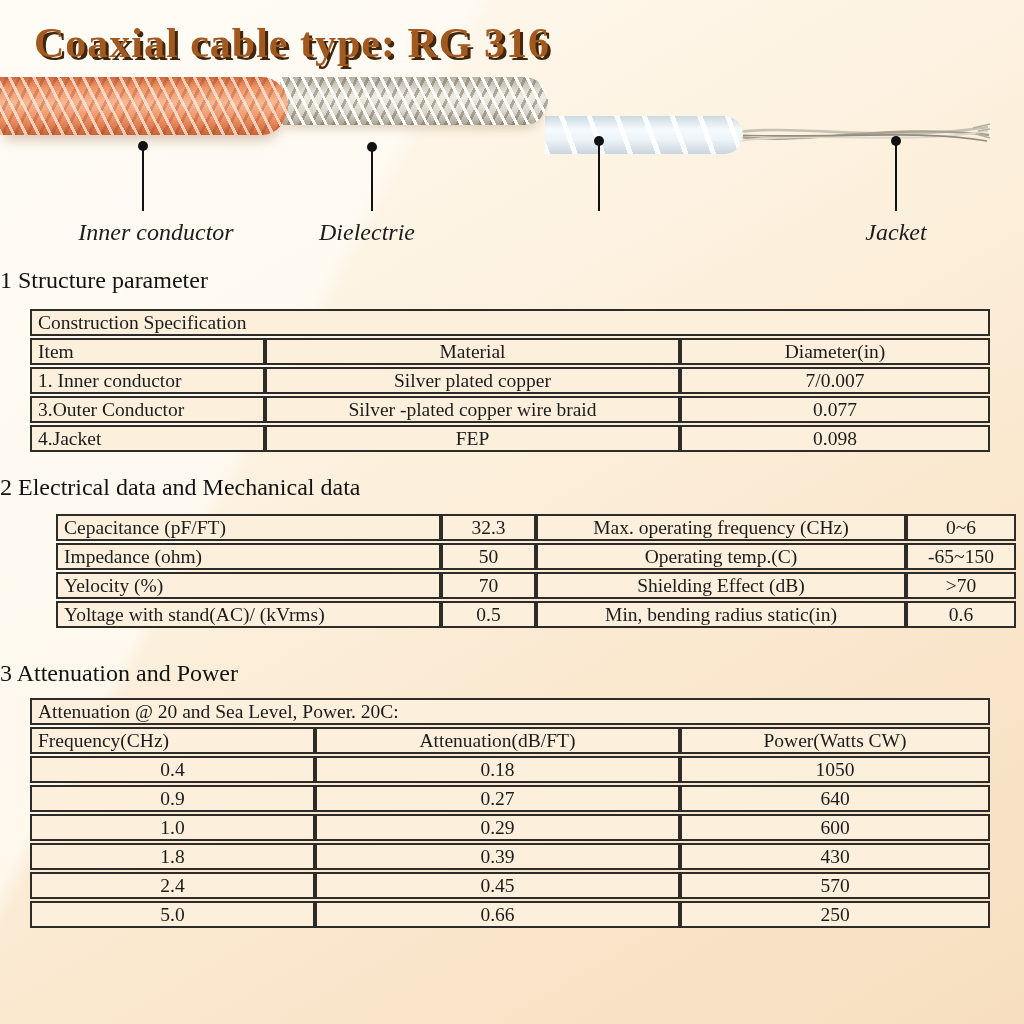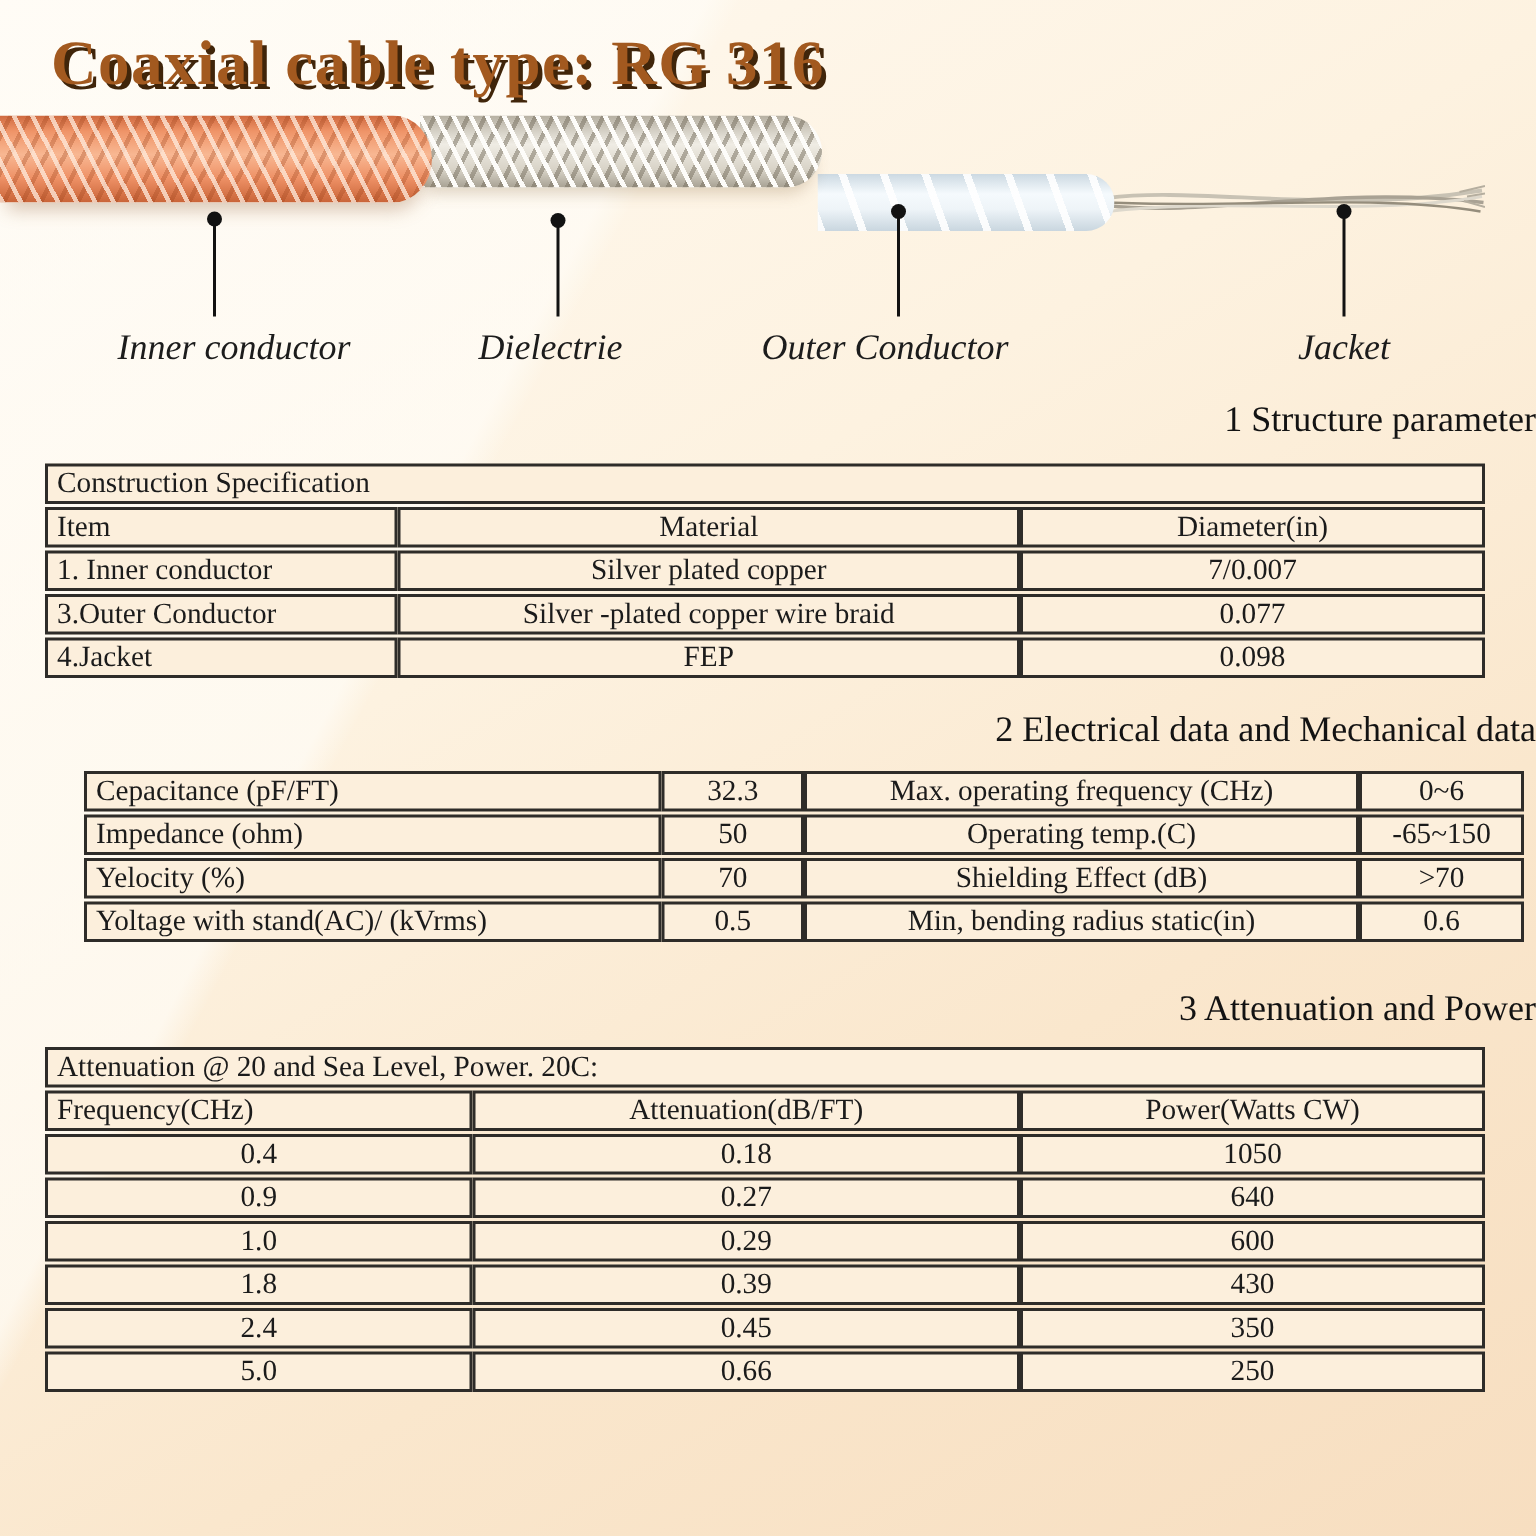--- a/index.html
+++ b/index.html
@@ -44,21 +44,21 @@
     border-radius:0 19px 19px 0 / 0 50% 50% 0;
   }
   .wires{left:738px;top:42px;z-index:0;position:absolute;}
   .callout{position:absolute;width:2px;background:#121212;z-index:4;}
   .dot{position:absolute;top:-5px;left:-4px;width:10px;height:10px;border-radius:50%;background:#121212;}
   .clabel{
     position:absolute;top:142px;transform:translateX(-50%);
     font-size:24px;color:#1c1c1c;white-space:nowrap;z-index:4;font-style:italic;
   }
   
-  .sec{font-size:24px;font-weight:normal;text-align:right;margin:0;line-height:30px;color:#131313;}
+  .sec{font-size:24px;font-weight:normal;text-align:left;margin:0;line-height:30px;color:#131313;}
   .sec1{margin-top:14px;}
   .sec2{margin-top:18px;}
   .sec3{margin-top:28px;}
   
   table{
     width:960px;margin:0 0 0 30px;table-layout:fixed;
     border-collapse:separate;border-spacing:0 2px;
   }
   .t1{margin-top:12px;}
   .t2{margin-top:10px;padding-left:26px;}
@@ -96,21 +96,20 @@
   </div>
   <div class="callout" style="left:598px;top:64px;height:70px">
     <span class="dot"></span>
   </div>
   <div class="callout" style="left:895px;top:64px;height:70px">
     <span class="dot"></span>
   </div>
 
   <div class="clabel" style="left:156px">Inner conductor</div>
   <div class="clabel" style="left:367px">Dielectrie</div>
-  <div class="clabel" style="left:590px">Outer Conductor</div>
   <div class="clabel" style="left:896px">Jacket</div>
 </div>
 
 <h2 class="sec sec1">1 Structure parameter</h2>
 
 <table class="t1">
   <colgroup>
       <col style="width:235px">
       <col style="width:415px">
       <col style="width:310px">
@@ -212,21 +211,21 @@
     <td>600</td>
   </tr>
   <tr>
     <td>1.8</td>
     <td>0.39</td>
     <td>430</td>
   </tr>
   <tr>
     <td>2.4</td>
     <td>0.45</td>
-    <td>350</td>
+    <td>570</td>
   </tr>
   <tr>
     <td>5.0</td>
     <td>0.66</td>
     <td>250</td>
   </tr>
 </tbody>
   </table>
 
 </body></html>

